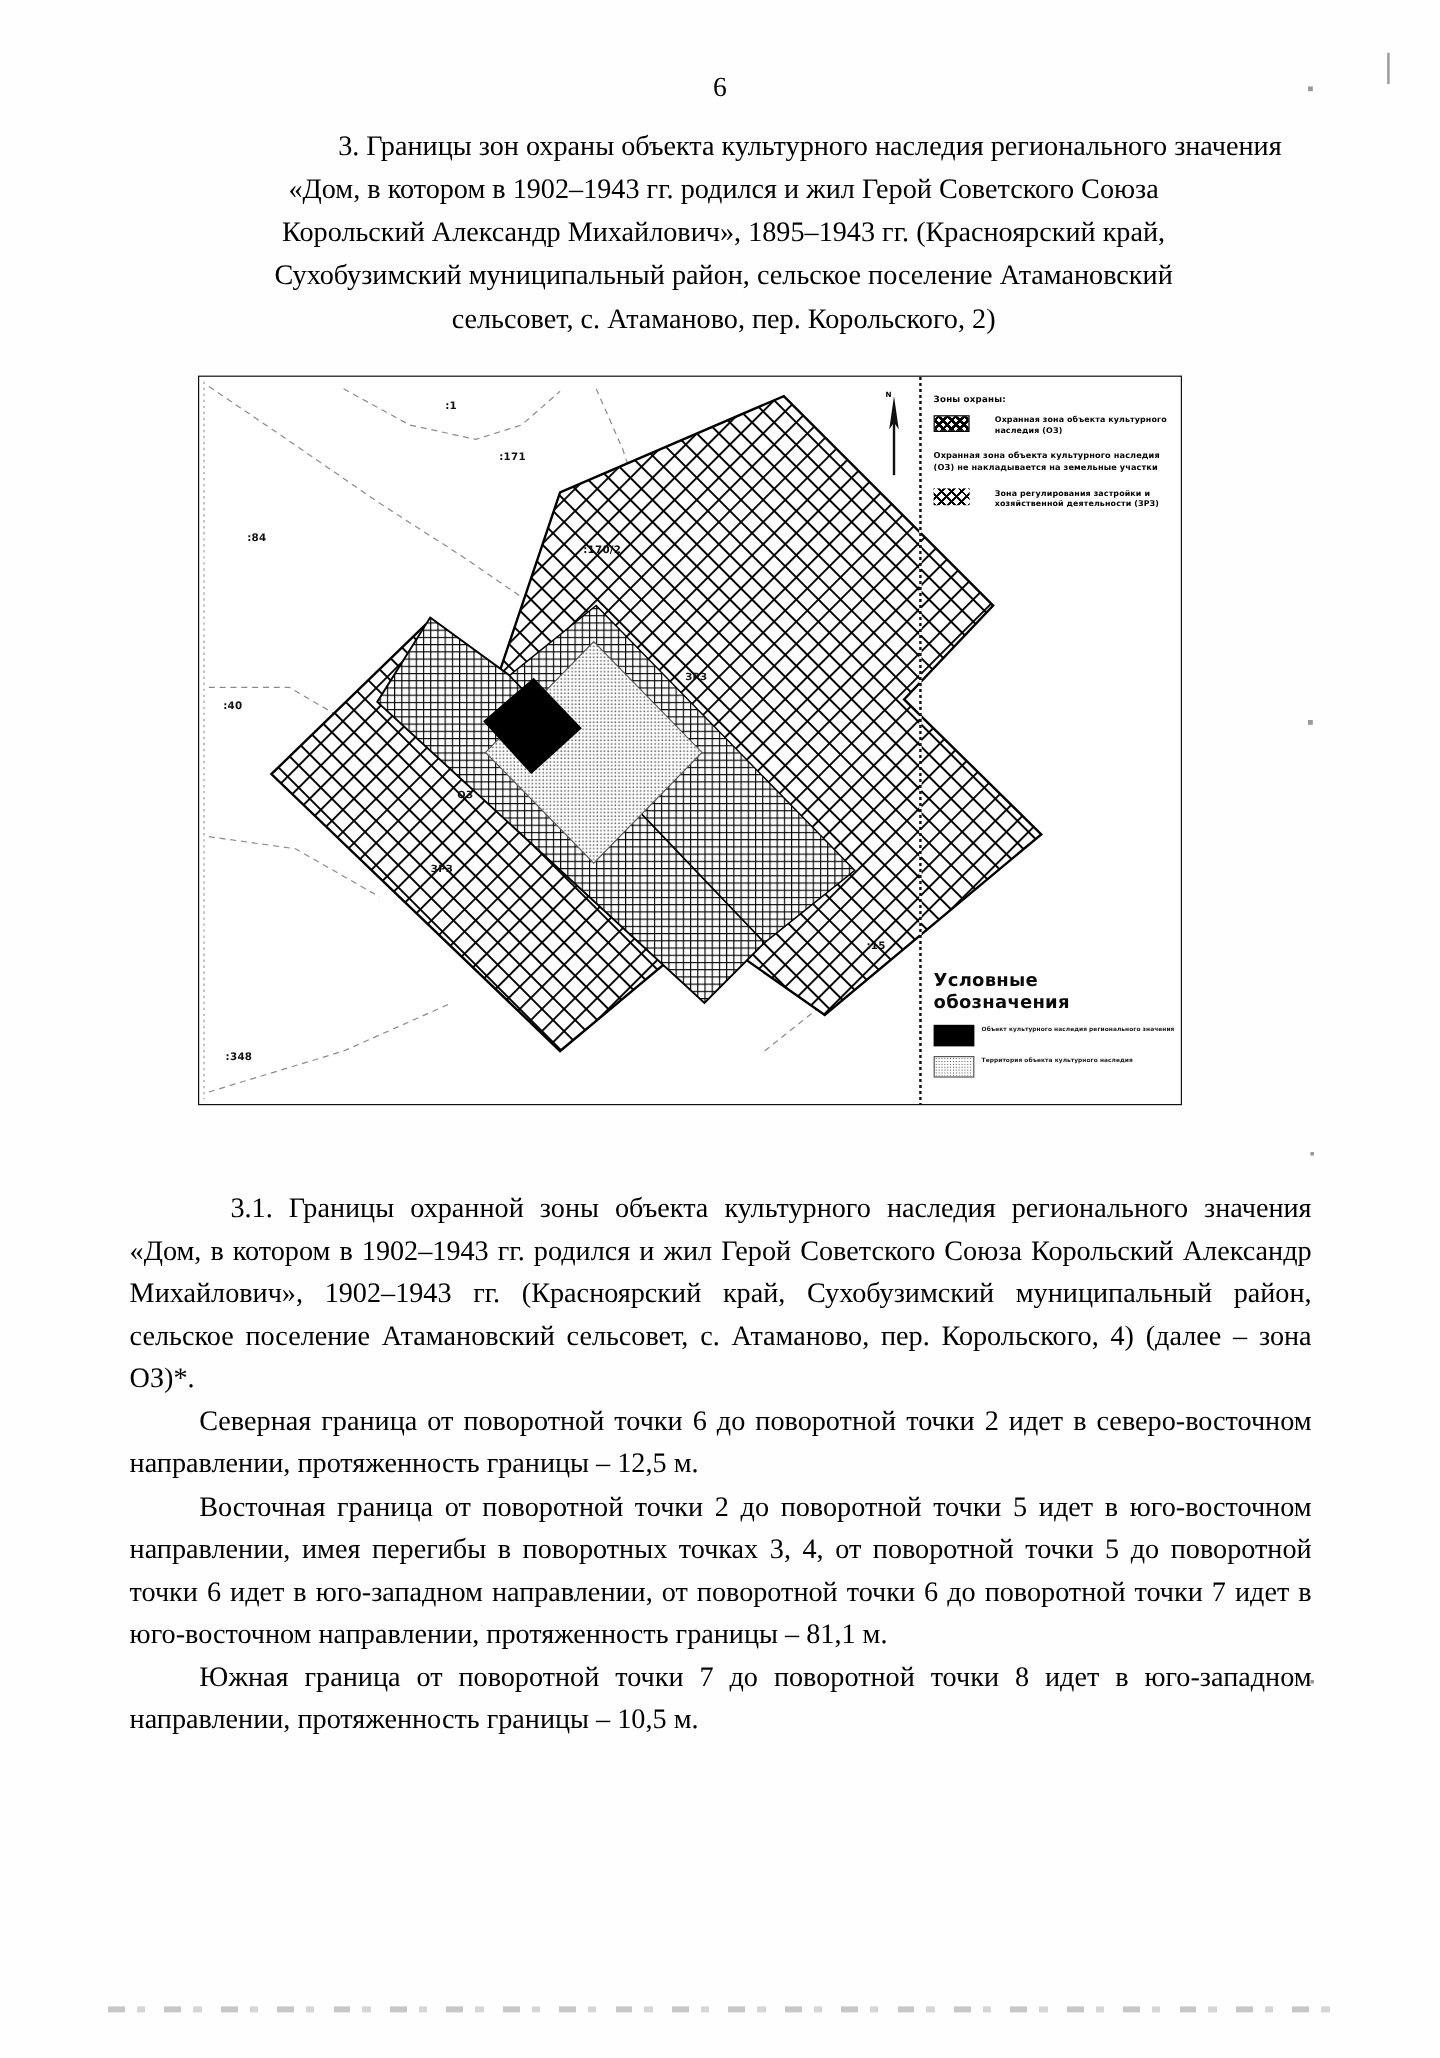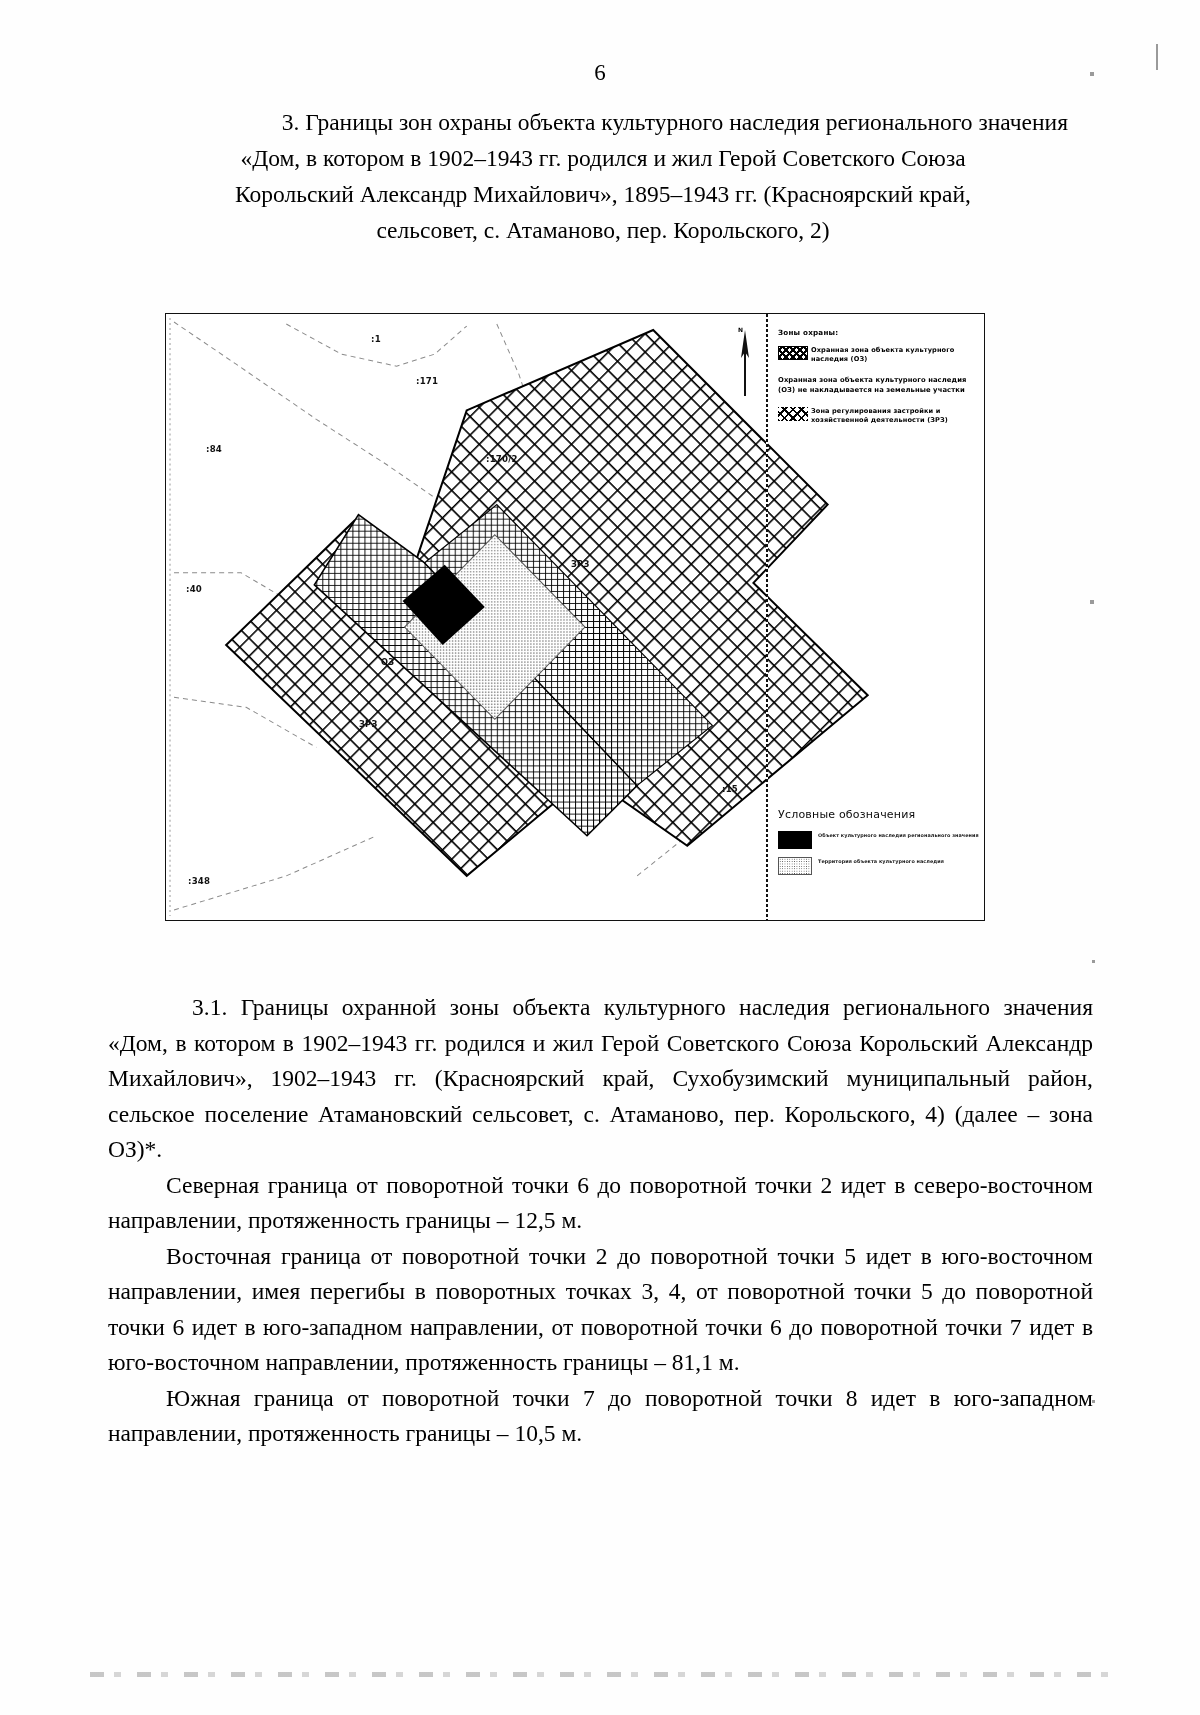--- a/index.html
+++ b/index.html
@@ -89,21 +89,21 @@
   }
   .legend-title {
     font-size: 7.2px;
     font-weight: bold;
     letter-spacing: 0.2px;
     margin-bottom: 9px;
   }
   .legend-row {
     display: flex;
     align-items: flex-start;
-    gap: 3px;
+    gap: 21px;
     margin-bottom: 10px;
   }
   .legend-swatch {
     flex: 0 0 auto;
     width: 30px;
     height: 14px;
     border: 1px solid #000;
     box-sizing: border-box;
   }
   .sw-oz {
@@ -136,22 +136,22 @@
   
   .legend2 {
     position: absolute;
     left: 612px;
     top: 494px;
     width: 204px;
     font-family: "DejaVu Sans", sans-serif;
     color: #0b0b0b;
   }
   .legend2-title {
-    font-size: 11px;
-    font-weight: normal;
+    font-size: 15px;
+    font-weight: bold;
     letter-spacing: 0.2px;
     margin-bottom: 10px;
   }
   .legend2-row {
     display: flex;
     align-items: flex-start;
     gap: 6px;
     margin-bottom: 8px;
   }
   .sw-solid {
@@ -265,20 +265,21 @@
 <body>
 
 <div class="page">
 
   <div class="page-number">6</div>
 
   <div class="heading">
     <span class="ln">3. Границы зон охраны объекта культурного наследия регионального значения</span>
     <span class="ln">«Дом, в котором в 1902–1943 гг. родился и жил Герой Советского Союза</span>
     <span class="ln">Корольский Александр Михайлович», 1895–1943 гг. (Красноярский край,</span>
+    <span class="ln">Сухобузимский муниципальный район, сельское поселение Атамановский</span>
     <span class="ln">сельсовет, с. Атаманово, пер. Корольского, 2)</span>
   </div>
 
   <div class="map-figure">
 
     <svg class="map-canvas" viewBox="0 0 816 604" preserveAspectRatio="none">
       <defs>
 
         <pattern id="pZRZ" width="13" height="13" patternUnits="userSpaceOnUse" patternTransform="rotate(45)">
           <rect width="13" height="13" fill="#ffffff"></rect>

